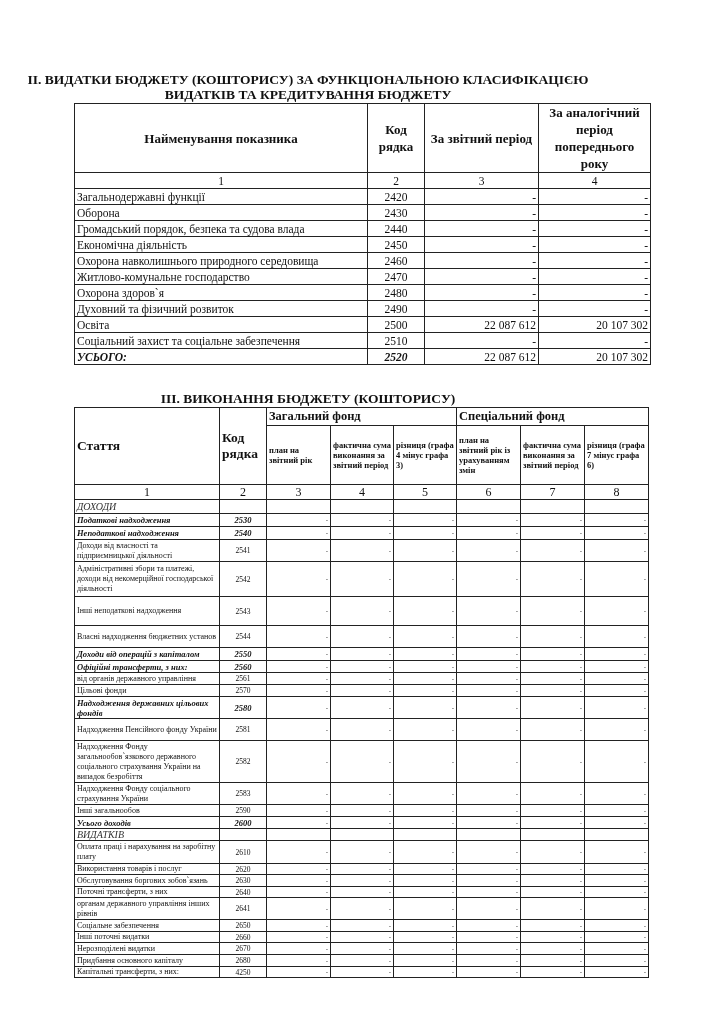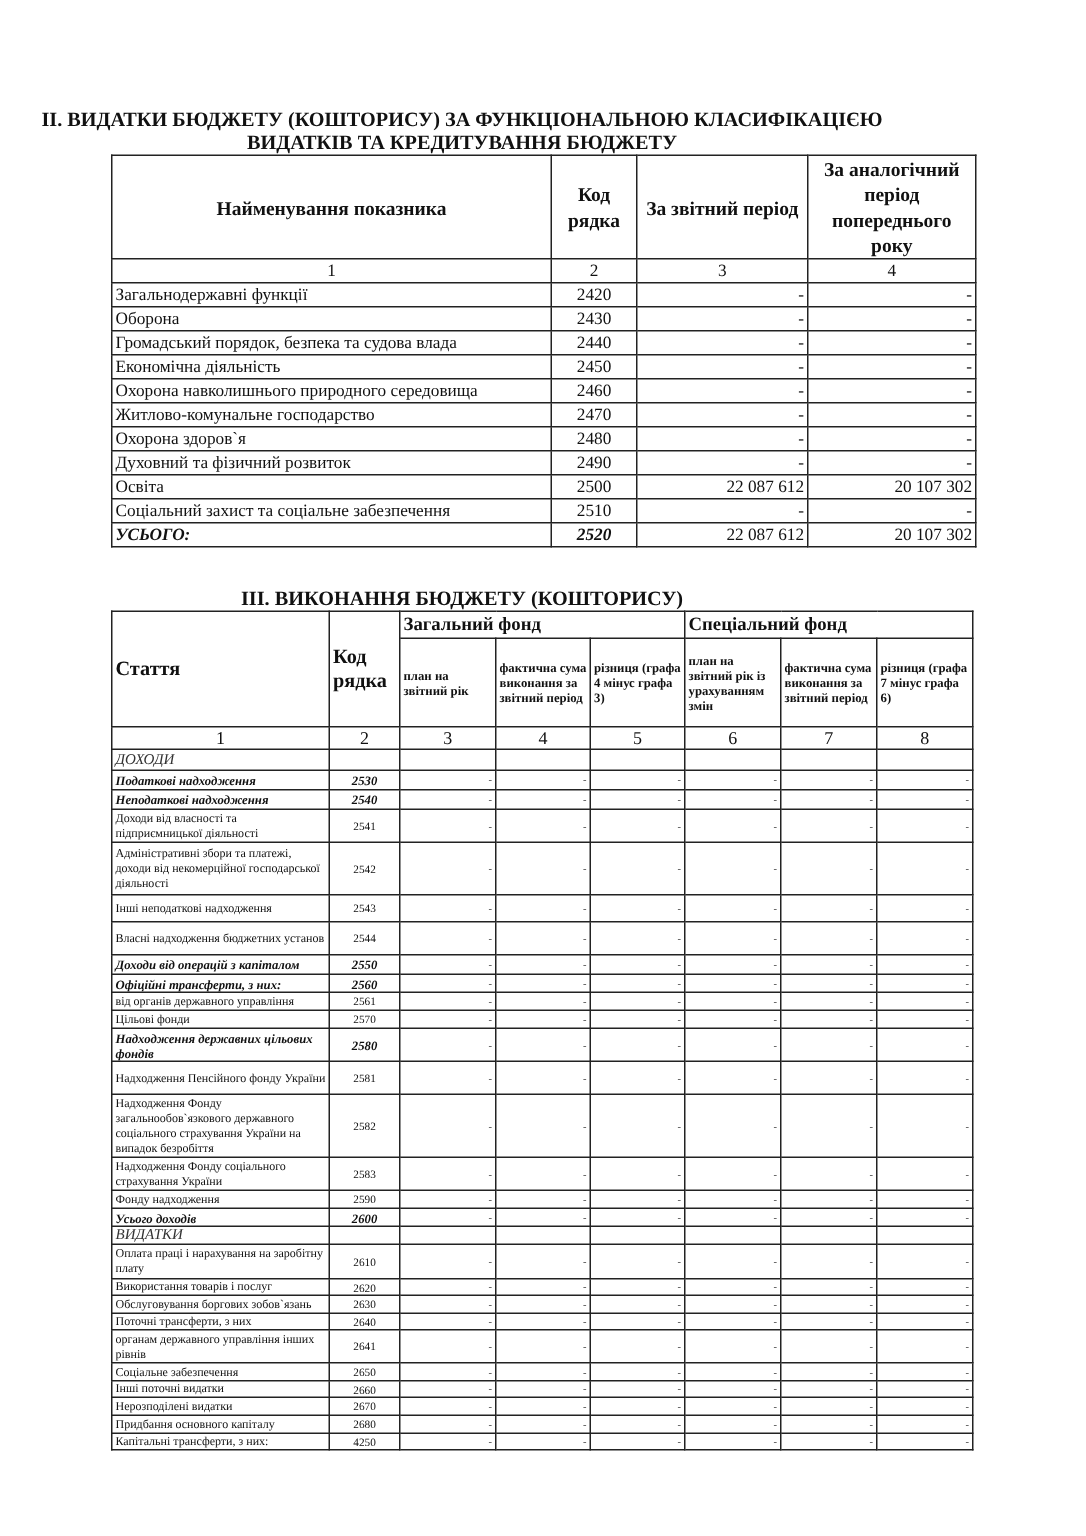--- a/index.html
+++ b/index.html
@@ -209,21 +209,21 @@
       <tr class="normal" style="height: 35px;">
         <td class="lbl">Адміністративні збори та платежі, доходи від некомерційної господарської діяльності</td>
         <td class="code">2542</td>
         <td class="val">-</td>
         <td class="val">-</td>
         <td class="val">-</td>
         <td class="val">-</td>
         <td class="val">-</td>
         <td class="val">-</td>
       </tr>
-      <tr class="normal" style="height: 18px;">
+      <tr class="normal" style="height: 29px;">
         <td class="lbl">Інші неподаткові надходження</td>
         <td class="code">2543</td>
         <td class="val">-</td>
         <td class="val">-</td>
         <td class="val">-</td>
         <td class="val">-</td>
         <td class="val">-</td>
         <td class="val">-</td>
       </tr>
       <tr class="normal" style="height: 22px;">
@@ -310,41 +310,41 @@
         <td class="lbl">Надходження Фонду соціального страхування України</td>
         <td class="code">2583</td>
         <td class="val">-</td>
         <td class="val">-</td>
         <td class="val">-</td>
         <td class="val">-</td>
         <td class="val">-</td>
         <td class="val">-</td>
       </tr>
       <tr class="normal" style="height: 12px;">
-        <td class="lbl">Фонду надходження</td>
+        <td class="lbl">Інші загальнообов</td>
         <td class="code">2590</td>
         <td class="val">-</td>
         <td class="val">-</td>
         <td class="val">-</td>
         <td class="val">-</td>
         <td class="val">-</td>
         <td class="val">-</td>
       </tr>
       <tr class="bold" style="height: 12px;">
         <td class="lbl">Усього доходів</td>
         <td class="code">2600</td>
         <td class="val">-</td>
         <td class="val">-</td>
         <td class="val">-</td>
         <td class="val">-</td>
         <td class="val">-</td>
         <td class="val">-</td>
       </tr>
       <tr class="section" style="height: 12px;">
-        <td class="lbl">ВИДАТКИ</td>
+        <td class="lbl">ВИДАТКІВ</td>
         <td class="code"></td>
         <td class="val"></td>
         <td class="val"></td>
         <td class="val"></td>
         <td class="val"></td>
         <td class="val"></td>
         <td class="val"></td>
       </tr>
       <tr class="normal" style="height: 23px;">
         <td class="lbl">Оплата праці і нарахування на заробітну плату</td>

